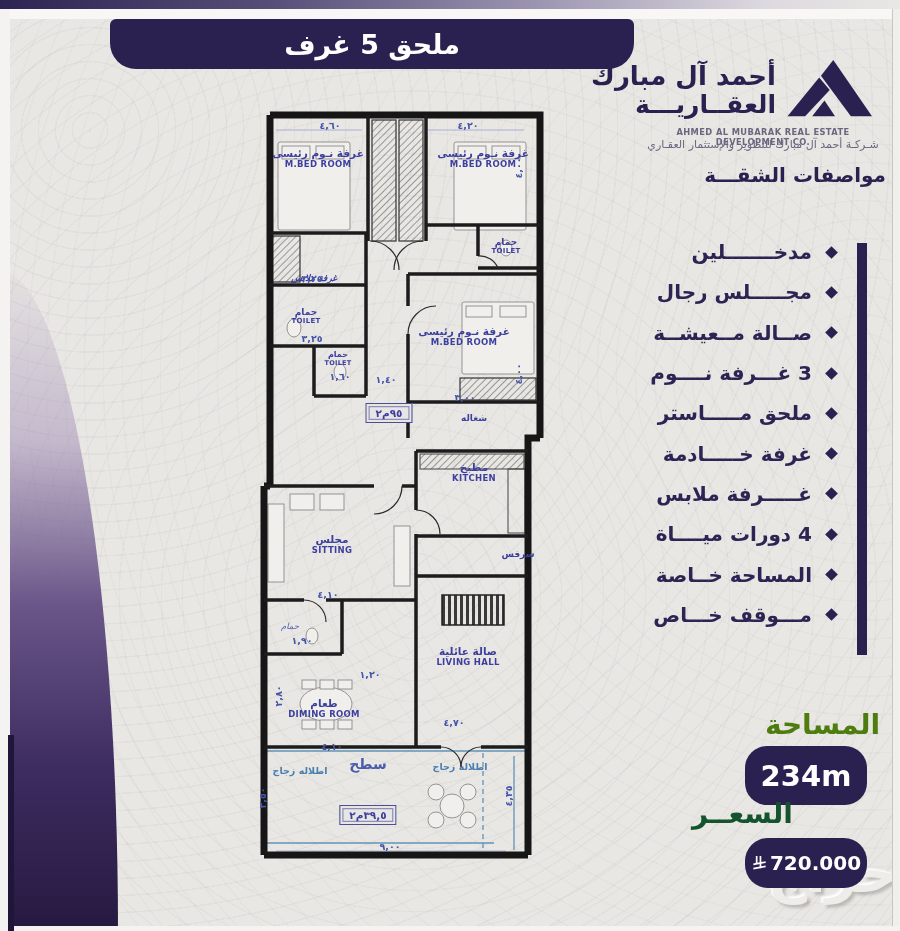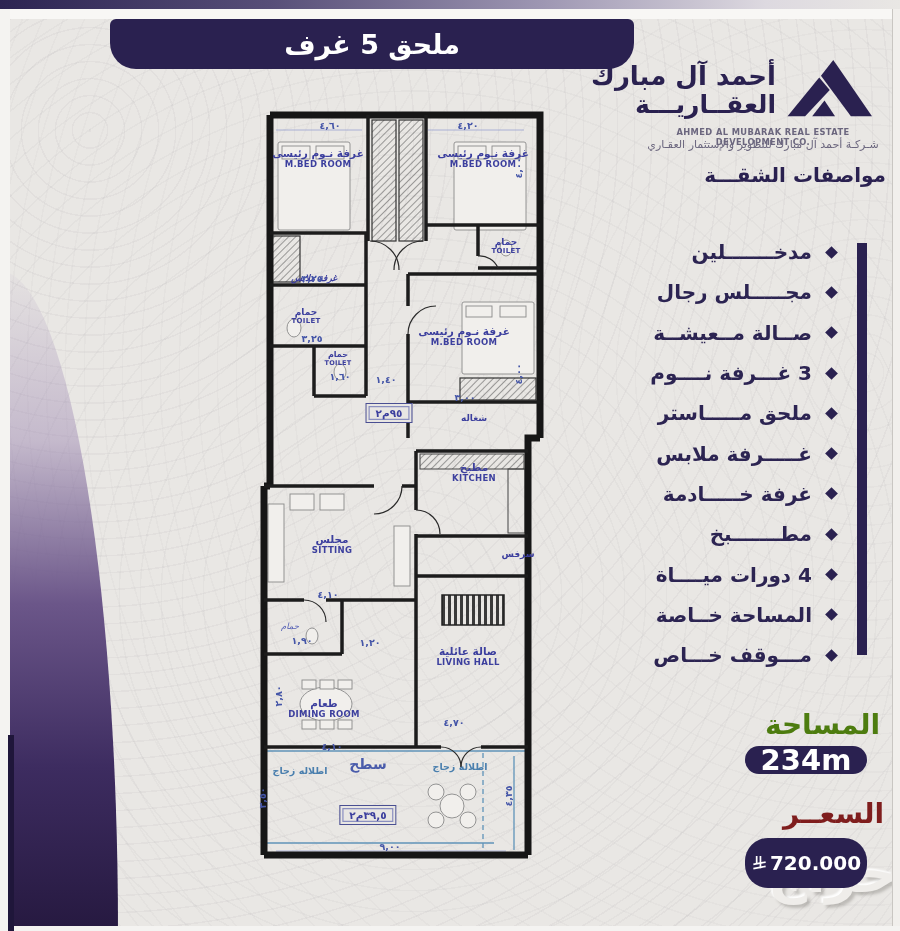--- a/index.html
+++ b/index.html
@@ -41,25 +41,25 @@
     font-size:20px;font-weight:bold;color:#2a2150;z-index:3;}
 
   .spec-rows{position:absolute;right:64px;top:232px;width:240px;z-index:3;}
   .spec-row{height:40.3px;display:flex;align-items:center;justify-content:flex-end;gap:15px;text-align:right;}
   .spec-row .lbl{direction:rtl;font-size:20px;font-weight:bold;color:#2c2452;white-space:nowrap;}
   .diamond{width:9px;height:9px;background:#2a2150;transform:rotate(45deg);flex:0 0 auto;}
   .spec-bar{position:absolute;right:33px;top:243px;width:10px;height:412px;background:#2a2150;z-index:3;}
 
   .area-label{position:absolute;right:20px;top:708px;width:200px;text-align:right;direction:rtl;
     font-size:28px;font-weight:bold;color:#4d7c0f;z-index:3;}
-  .area-badge{position:absolute;right:33px;top:746px;width:122px;height:28px;background:#2a2150;
+  .area-badge{position:absolute;right:33px;top:746px;width:122px;height:59px;background:#2a2150;
     border-radius:22px;display:flex;align-items:center;justify-content:center;z-index:3;}
   .area-badge span{color:#fff;font-size:29px;font-weight:bold;}
-  .price-label{position:absolute;right:16px;top:797px;width:200px;text-align:right;direction:rtl;
-    font-size:28px;font-weight:bold;color:#7f1d1d;z-index:3;}
+  .price-label{position:absolute;right:8px;top:797px;width:200px;text-align:left;direction:rtl;
+    font-size:28px;font-weight:bold;color:#14532d;z-index:3;}
   .price-badge{position:absolute;right:33px;top:838px;width:122px;height:50px;background:#2a2150;
     border-radius:23px;display:flex;align-items:center;justify-content:center;gap:2px;z-index:4;}
   .price-badge span{color:#fff;font-size:20px;font-weight:bold;}
 
   .watermark{position:absolute;right:2px;top:842px;z-index:3;direction:rtl;
     font-size:54px;font-weight:800;color:#efedea;letter-spacing:2px;
     text-shadow:3px 3px 3px rgba(110,105,100,.35),-2px -2px 2px rgba(255,255,255,.95);}
 
   
   .plan{position:absolute;left:256px;top:106px;width:292px;height:762px;z-index:2;}
@@ -121,29 +121,25 @@
       </div>
     <div class="spec-row">
         <span class="lbl">3 غـــرفة نــــوم</span>
         <span class="diamond"></span>
       </div>
     <div class="spec-row">
         <span class="lbl">ملحق مـــــاستر</span>
         <span class="diamond"></span>
       </div>
     <div class="spec-row">
+        <span class="lbl">غرفة خـــــادمة</span>
+        <span class="diamond"></span>
+      </div>
+    <div class="spec-row">
         <span class="lbl">غـــــرفة ملابس</span>
-        <span class="diamond"></span>
-      </div>
-    <div class="spec-row">
-        <span class="lbl">غرفة خـــــادمة</span>
-        <span class="diamond"></span>
-      </div>
-    <div class="spec-row">
-        <span class="lbl">مطـــــــبخ</span>
         <span class="diamond"></span>
       </div>
     <div class="spec-row">
         <span class="lbl">4 دورات ميــــاة</span>
         <span class="diamond"></span>
       </div>
     <div class="spec-row">
         <span class="lbl">المساحة خــاصة</span>
         <span class="diamond"></span>
       </div>
@@ -332,21 +328,21 @@
         <div class="pl-dim" style="left: 212px; top: 19px;">٤,٢٠</div>
         <div class="pl-dim" style="left: 262px; top: 62px; transform: translate(-50%, -50%) rotate(-90deg);">٤,٠٠</div>
         <div class="pl-dim" style="left: 56px; top: 172px;">٣,٢٥</div>
         <div class="pl-dim" style="left: 56px; top: 232px;">٣,٢٥</div>
         <div class="pl-dim" style="left: 84px; top: 270px;">١,٦٠</div>
         <div class="pl-dim" style="left: 130px; top: 273px;">١,٤٠</div>
         <div class="pl-dim" style="left: 209px; top: 291px;">٣,٠٠</div>
         <div class="pl-dim" style="left: 262px; top: 268px; transform: translate(-50%, -50%) rotate(-90deg);">٤,٠٠</div>
         <div class="pl-dim" style="left: 72px; top: 488px;">٤,١٠</div>
         <div class="pl-dim" style="left: 46px; top: 534px;">١,٩٠</div>
-        <div class="pl-dim" style="left: 114px; top: 536px;">١,٢٠</div>
+        <div class="pl-dim" style="left: 114px; top: 568px;">١,٢٠</div>
         <div class="pl-dim" style="left: 22px; top: 590px; transform: translate(-50%, -50%) rotate(-90deg);">٢,٨٠</div>
         <div class="pl-dim" style="left: 198px; top: 616px;">٤,٧٠</div>
         <div class="pl-dim" style="left: 76px; top: 640px;">٤,١٠</div>
         <div class="pl-dim" style="left: 134px; top: 740px;">٩,٠٠</div>
         <div class="pl-dim" style="left: 252px; top: 690px; transform: translate(-50%, -50%) rotate(-90deg);">٤,٣٥</div>
         <div class="pl-dim" style="left: 6px; top: 692px; transform: translate(-50%, -50%) rotate(-90deg);">٣,٥٠</div>
         <div class="pl-box" style="left: 133px; top: 307px;">٩٥م٢</div>
         <div class="pl-box" style="left: 112px; top: 709px;">٣٩,٥م٢</div>
       </div>
   </div>

